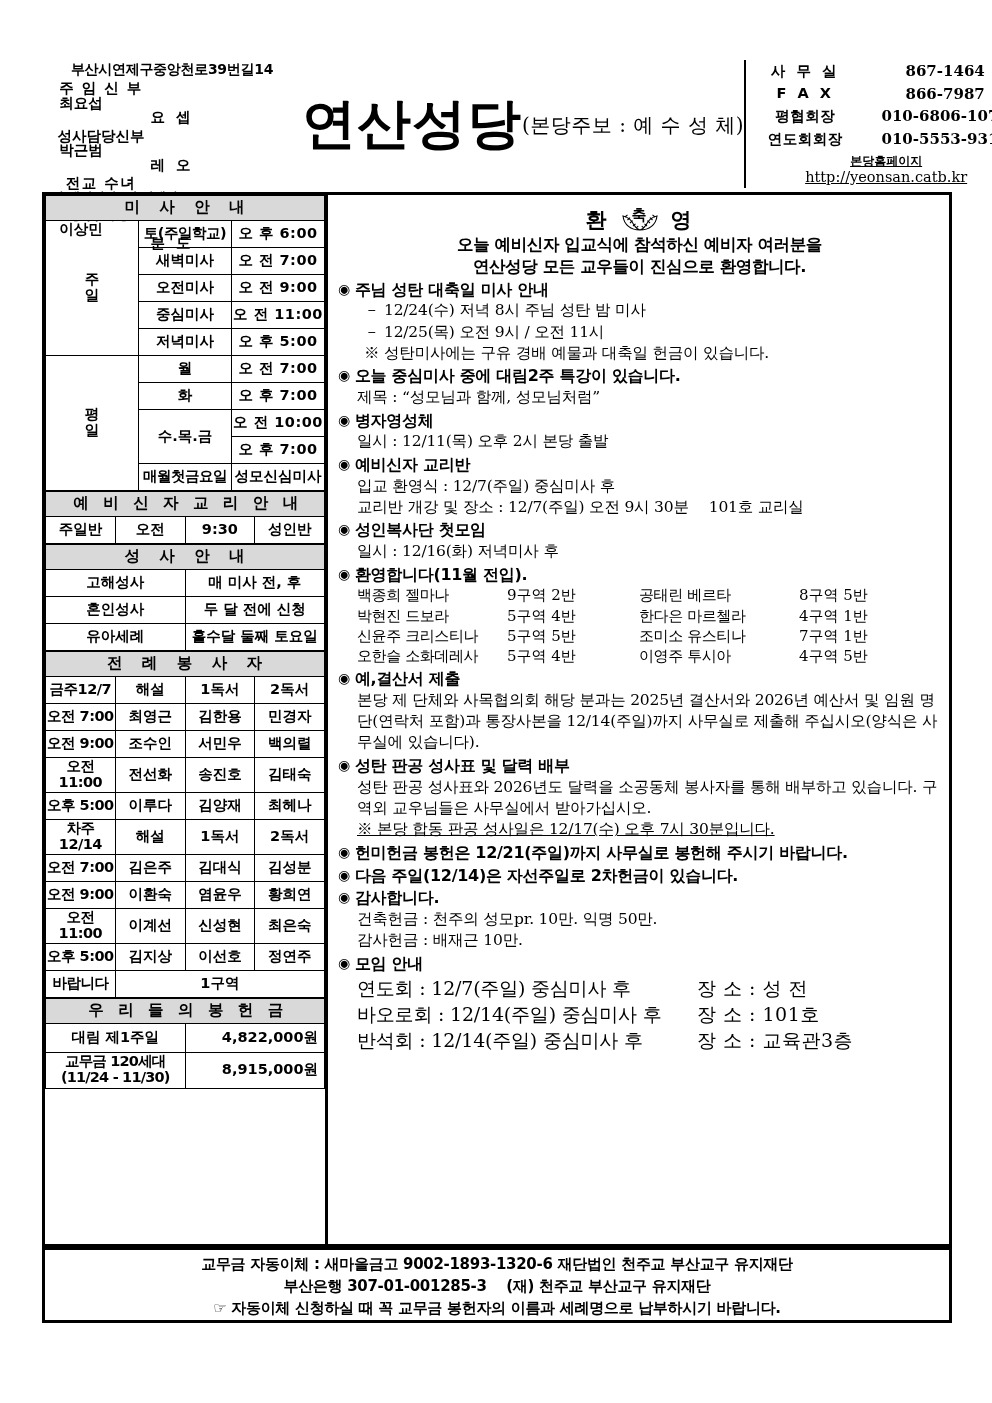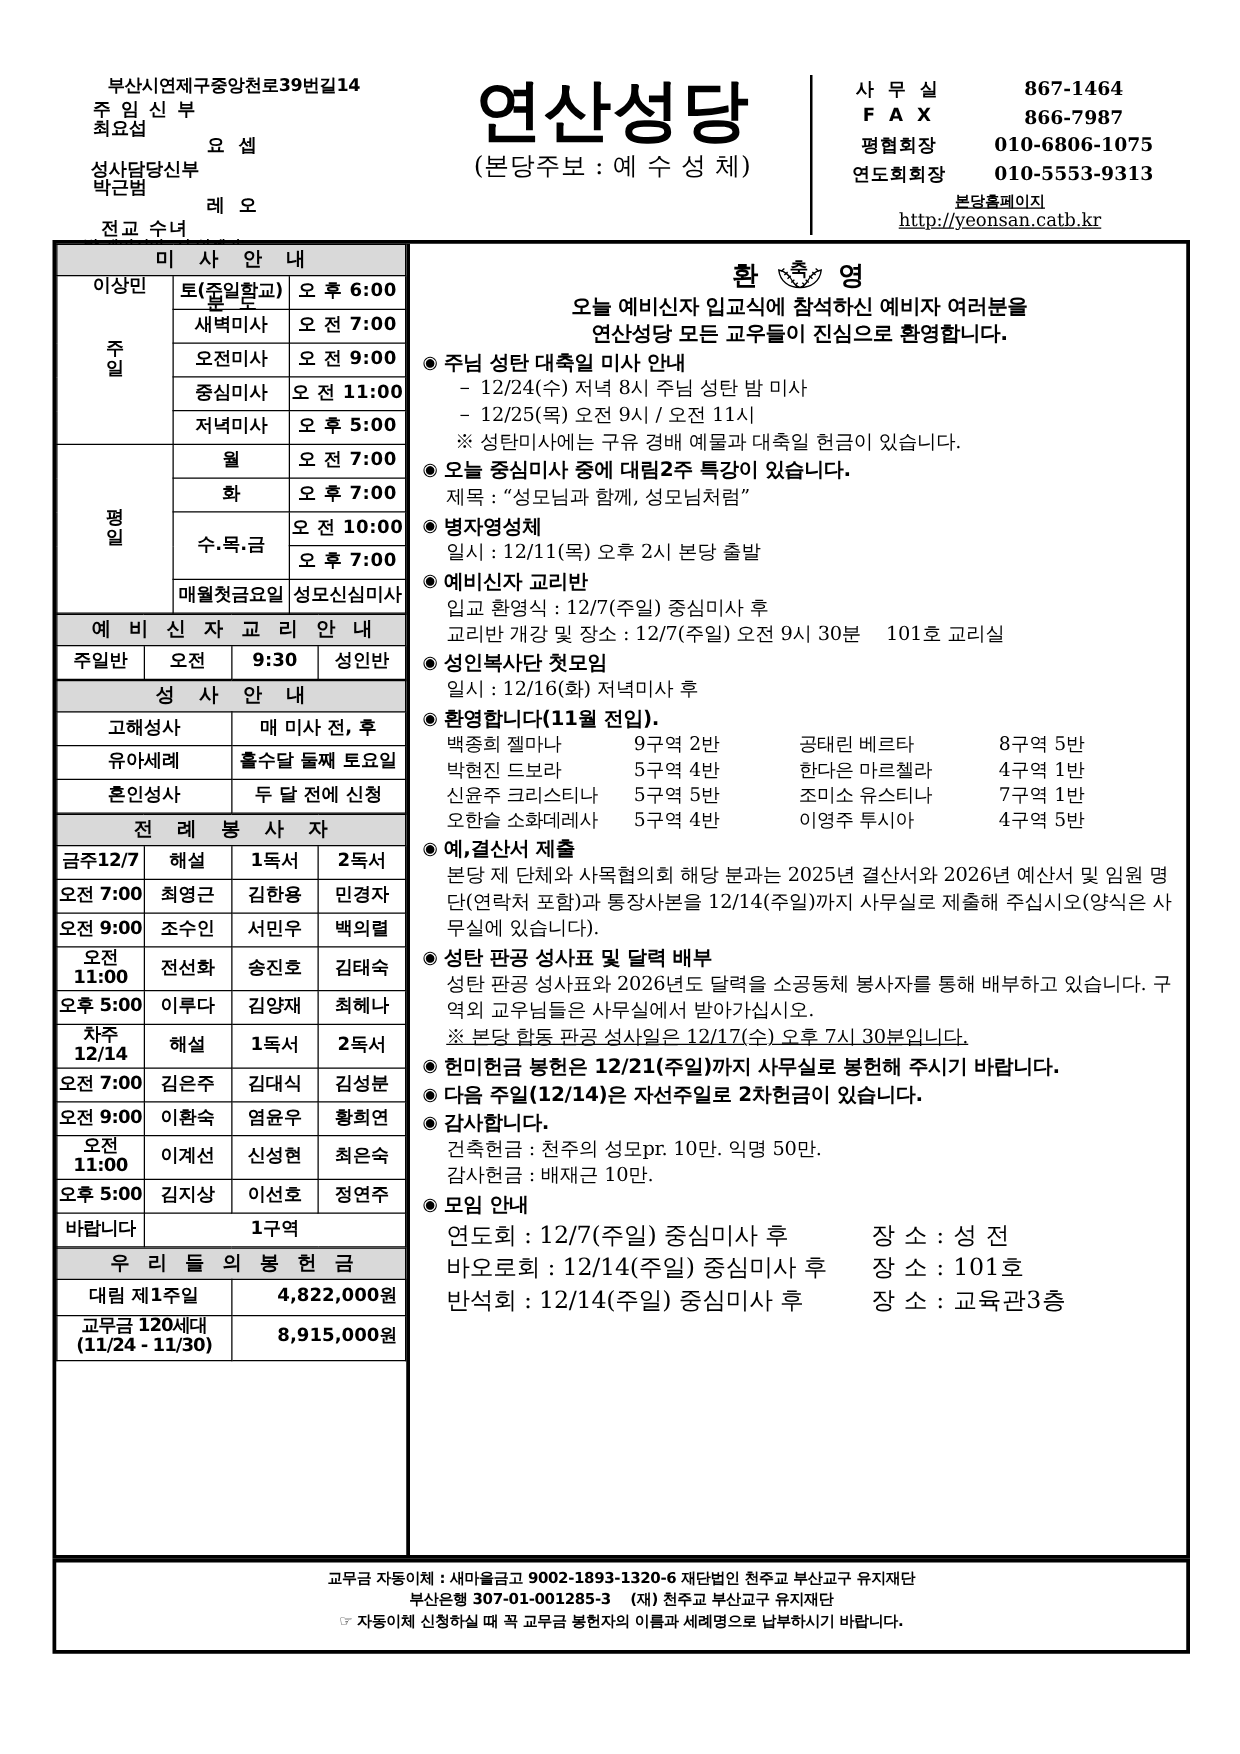--- a/index.html
+++ b/index.html
@@ -77,21 +77,21 @@
     width: 142px;
     text-align: center;
     font-size: 12.5px;
     letter-spacing: -0.3px;
     padding-left: 4px;
   }
 
   .mh-center {
     flex: 1;
     display: flex;
-    flex-direction: column;
+    flex-direction: row;
     align-items: center;
     justify-content: flex-start;
     padding-top: 0px;
   }
   .mh-title {
     font-size: 54px;
     font-weight: bold;
     letter-spacing: 1px;
     line-height: 1.05;
     white-space: nowrap;
@@ -300,21 +300,21 @@
     top: 1247px;
     width: 910px;
     height: 76px;
     border: 3px solid #000;
     box-sizing: border-box;
     padding-top: 4px;
     text-align: center;
     font-weight: bold;
   }
   .ft-line {
-    font-size: 12px;
+    font-size: 15px;
     letter-spacing: -0.3px;
     line-height: 1.45;
     white-space: nowrap;
   }
 </style>
 </head>
 <body>
 
 <div class="page">
 
@@ -446,26 +446,26 @@
       <table class="lt">
         <tbody>
             <tr>
           <td class="sec-head" colspan="2">성    사    안    내</td>
         </tr>
         <tr class="row22">
           <td class="tcell" style="width:95px">고해성사</td>
           <td class="tcell">매 미사 전, 후</td>
         </tr>
         <tr class="row22">
+          <td class="tcell">혼인성사</td>
+          <td class="tcell">두 달 전에 신청</td>
+        </tr>
+        <tr class="row22">
           <td class="tcell">유아세례</td>
           <td class="tcell">홀수달 둘째 토요일</td>
-        </tr>
-        <tr class="row22">
-          <td class="tcell">혼인성사</td>
-          <td class="tcell">두 달 전에 신청</td>
         </tr>
       </tbody>
         </table>
 
       <table class="lt">
         <tbody>
             <tr>
           <td class="sec-head" colspan="4">전  례  봉  사  자</td>
         </tr>
 

